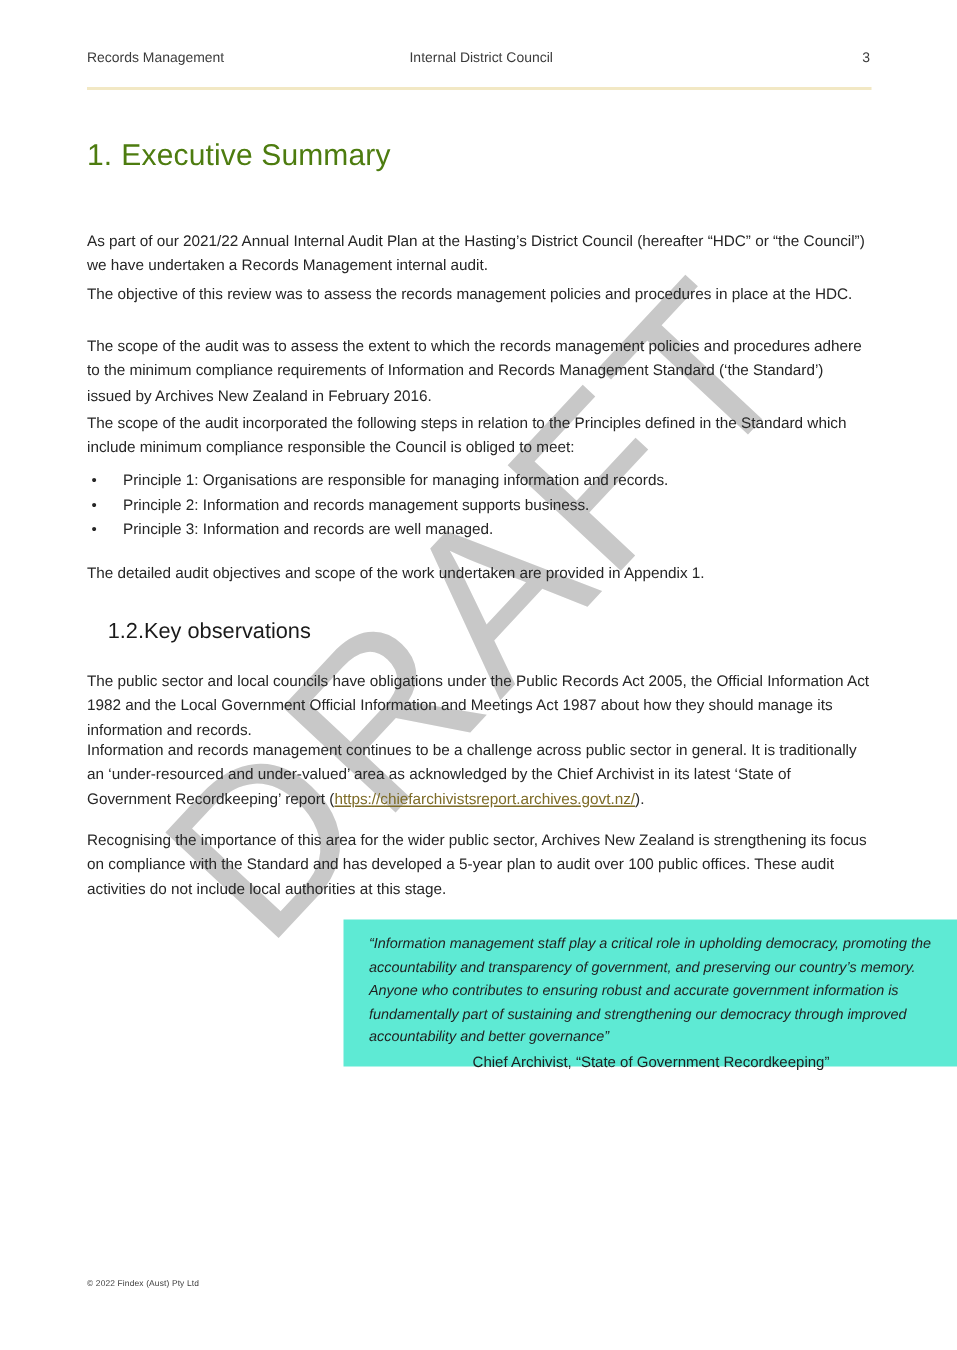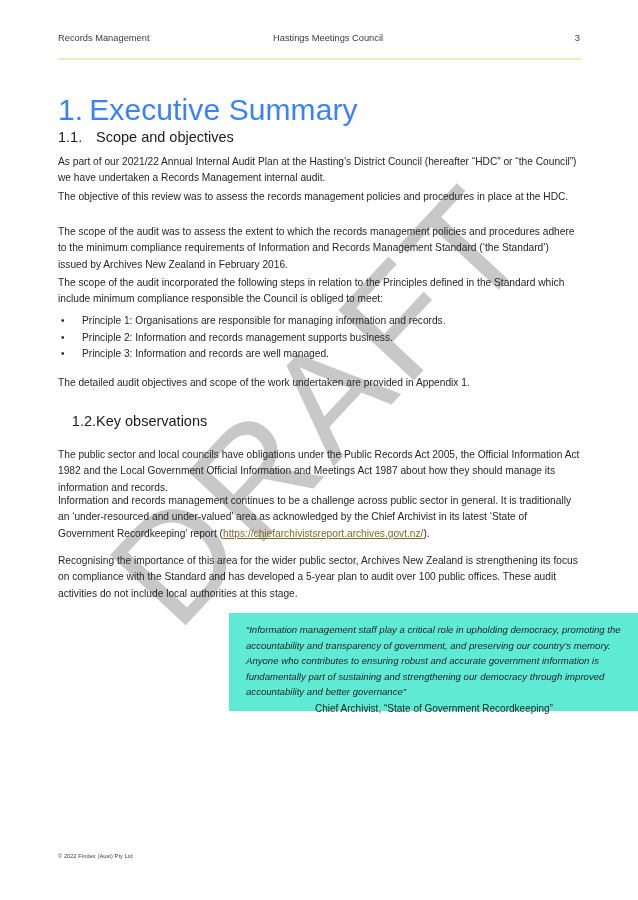--- a/index.html
+++ b/index.html
@@ -80,23 +80,23 @@
     top: 58px;
     width: 523px;
     height: 2px;
     background: #f2e8c4;
   }
 
   
   .h1 {
     position: absolute;
     left: 58px;
-    font-size: 30px;
+    font-size: 20px;
     font-weight: 400;
-    color: #3b82f6;
+    color: #4d7c0f;
     letter-spacing: 0.1px;
     white-space: nowrap;
   }
   .h1 .num { margin-right: 6px; }
 
   .h2 {
     position: absolute;
     left: 58px;
     font-size: 14.5px;
     font-weight: 400;
@@ -187,32 +187,29 @@
 <div id="page">
 
   <div id="watermark">
     <div class="draft-text">DRAFT</div>
   </div>
 
   <div id="content">
 
     <div id="doc-header">
       <span class="hdr-left">Records Management</span>
-      <span class="hdr-center">Hastings Meetings Council</span>
+      <span class="hdr-center">Internal District Council</span>
       <span class="hdr-right">3</span>
     </div>
     <div id="header-rule"></div>
 
     <div class="h1" style="top:93px;">
       <span class="num">1.</span><span>Executive Summary</span>
     </div>
 
-    <div class="h2" style="top:129px;">
-      <span class="num">1.1.</span><span>Scope and objectives</span>
-    </div>
 
     <div class="para" style="top:154px;">As part of our 2021/22 Annual Internal Audit Plan at the Hasting’s District Council (hereafter “HDC” or “the Council”) we have undertaken a Records Management internal audit.</div>
     <div class="para" style="top:189px;">The objective of this review was to assess the records management policies and procedures in place at the HDC.</div>
     <div class="para" style="top:224px;">The scope of the audit was to assess the extent to which the records management policies and procedures adhere to the minimum compliance requirements of Information and Records Management Standard (‘the Standard’) issued by Archives New Zealand in February 2016.</div>
     <div class="para" style="top:275px;">The scope of the audit incorporated the following steps in relation to the Principles defined in the Standard which include minimum compliance responsible the Council is obliged to meet:</div>
 
     <ul class="bullets" style="top:313px;">
       <li>
         <span class="bullet-dot">•</span>
         <span>Principle 1: Organisations are responsible for managing information and records.</span>

